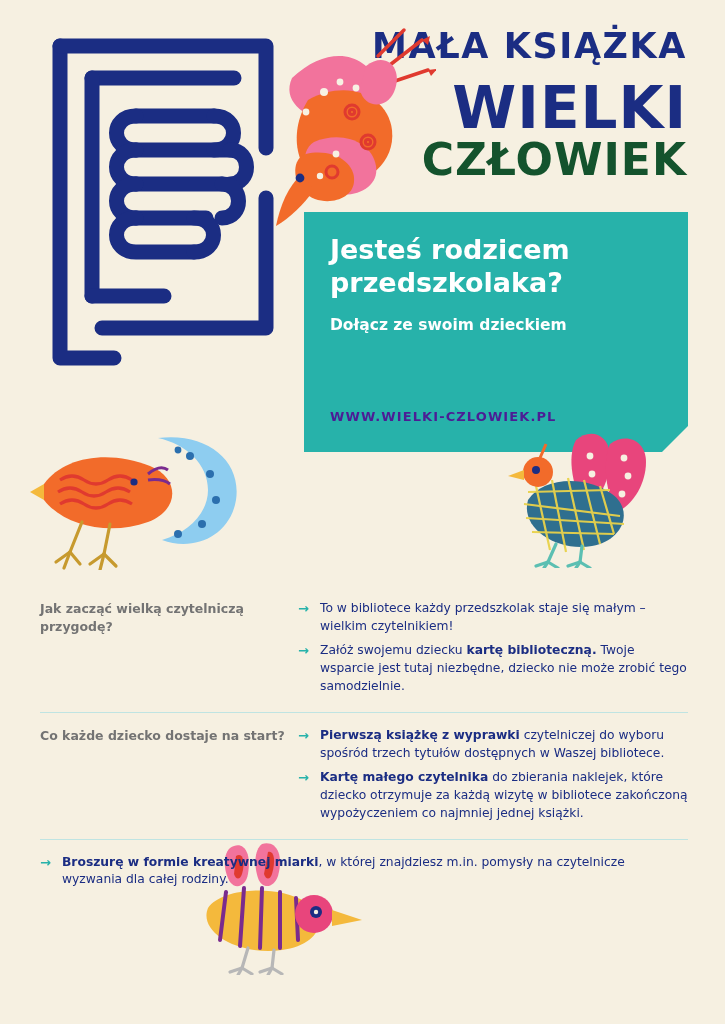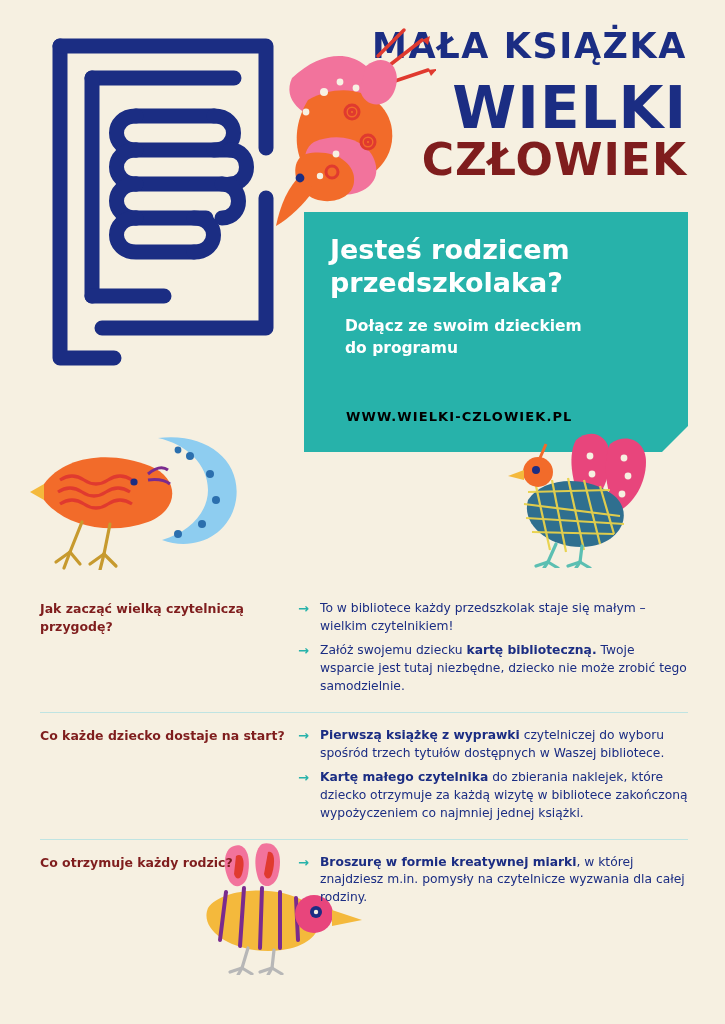--- a/index.html
+++ b/index.html
@@ -55,21 +55,21 @@
     font-weight: 700;
     letter-spacing: 1px;
     color: #1b2d83;
     margin-top: 20px;
     font-family: "DejaVu Sans", sans-serif;
   }
   .title-line-3 {
     font-size: 44px;
     font-weight: 700;
     letter-spacing: 1px;
-    color: #7f1d1d;
+    color: #14532d;
     margin-top: 4px;
     font-family: "DejaVu Sans", sans-serif;
   }
 
   
   .teal-panel {
     position: absolute;
     left: 304px;
     top: 212px;
     width: 384px;
@@ -91,31 +91,31 @@
     font-size: 27px;
     font-weight: 700;
     line-height: 1.22;
     margin: 0 0 14px 0;
     font-family: "DejaVu Sans", sans-serif;
   }
   .panel-sub {
     font-size: 15.5px;
     font-weight: 700;
     line-height: 1.42;
-    margin: 15px;
+    margin: 0;
     font-family: "DejaVu Sans", sans-serif;
   }
   .panel-url {
     position: absolute;
-    left: 42px;
+    left: 26px;
     bottom: 28px;
     font-size: 13px;
     font-weight: 700;
     letter-spacing: 1.1px;
-    color: #000000;
+    color: #4c1d95;
     text-decoration: none;
     font-family: "DejaVu Sans", sans-serif;
   }
 
   
   .bird {
     position: absolute;
   }
   .bird-top   { left: 236px; top: 26px;  width: 200px; height: 215px; }
   .bird-left  { left: 30px;  top: 430px; width: 215px; height: 140px; }
@@ -137,21 +137,21 @@
   }
   .qa-row:last-child {
     border-bottom: none;
   }
   .qa-q {
     width: 258px;
     flex: 0 0 258px;
     font-size: 12.5px;
     font-weight: 700;
     line-height: 1.42;
-    color: #7f1d1d;
+    color: #737373;
     padding-right: 12px;
     box-sizing: border-box;
     font-family: "DejaVu Sans", sans-serif;
   }
   .qa-a {
     flex: 1;
     font-size: 12.3px;
     line-height: 1.46;
     color: #1b2d83;
     font-family: "DejaVu Sans", sans-serif;
@@ -213,21 +213,20 @@
       <div class="title-line-1">MAŁA KSIĄŻKA</div>
       <div class="title-line-2">WIELKI</div>
       <div class="title-line-3">CZŁOWIEK</div>
     </div>
   </div>
 
   <div class="teal-panel">
     <div class="panel-heading">Jesteś rodzicem przedszkolaka?</div>
     <div class="panel-sub">
       <div>Dołącz ze swoim dzieckiem</div>
-      <div>do programu</div>
     </div>
     <a class="panel-url" href="#">WWW.WIELKI-CZLOWIEK.PL</a>
     <div class="fold"></div>
   </div>
 
   <div class="bird bird-top">
     <svg width="200" height="215" viewBox="0 0 200 215" xmlns="http://www.w3.org/2000/svg">
 
       <g stroke="#e03a2f" stroke-width="3.5" fill="none" stroke-linecap="round">
         <path d="M150 42 L186 14"></path>
@@ -416,21 +415,20 @@
           <span class="qa-text"><b>Pierwszą książkę z wyprawki</b> czytelniczej do wyboru spośród trzech tytułów dostępnych w Waszej bibliotece.</span>
         </div>
         <div class="qa-item">
           <span class="arrow">→</span>
           <span class="qa-text"><b>Kartę małego czytelnika</b> do zbierania naklejek, które dziecko otrzymuje za każdą wizytę w bibliotece zakończoną wypożyczeniem co najmniej jednej książki.</span>
         </div>
       </div>
     </div>
 
     <div class="qa-row">
-      <div class="qa-q">Co otrzymuje każdy rodzic?</div>
       <div class="qa-a">
         <div class="qa-item">
           <span class="arrow">→</span>
           <span class="qa-text"><b>Broszurę w formie kreatywnej miarki</b>, w której znajdziesz m.in. pomysły na czytelnicze wyzwania dla całej rodziny.</span>
         </div>
       </div>
     </div>
 
   </div>
 

